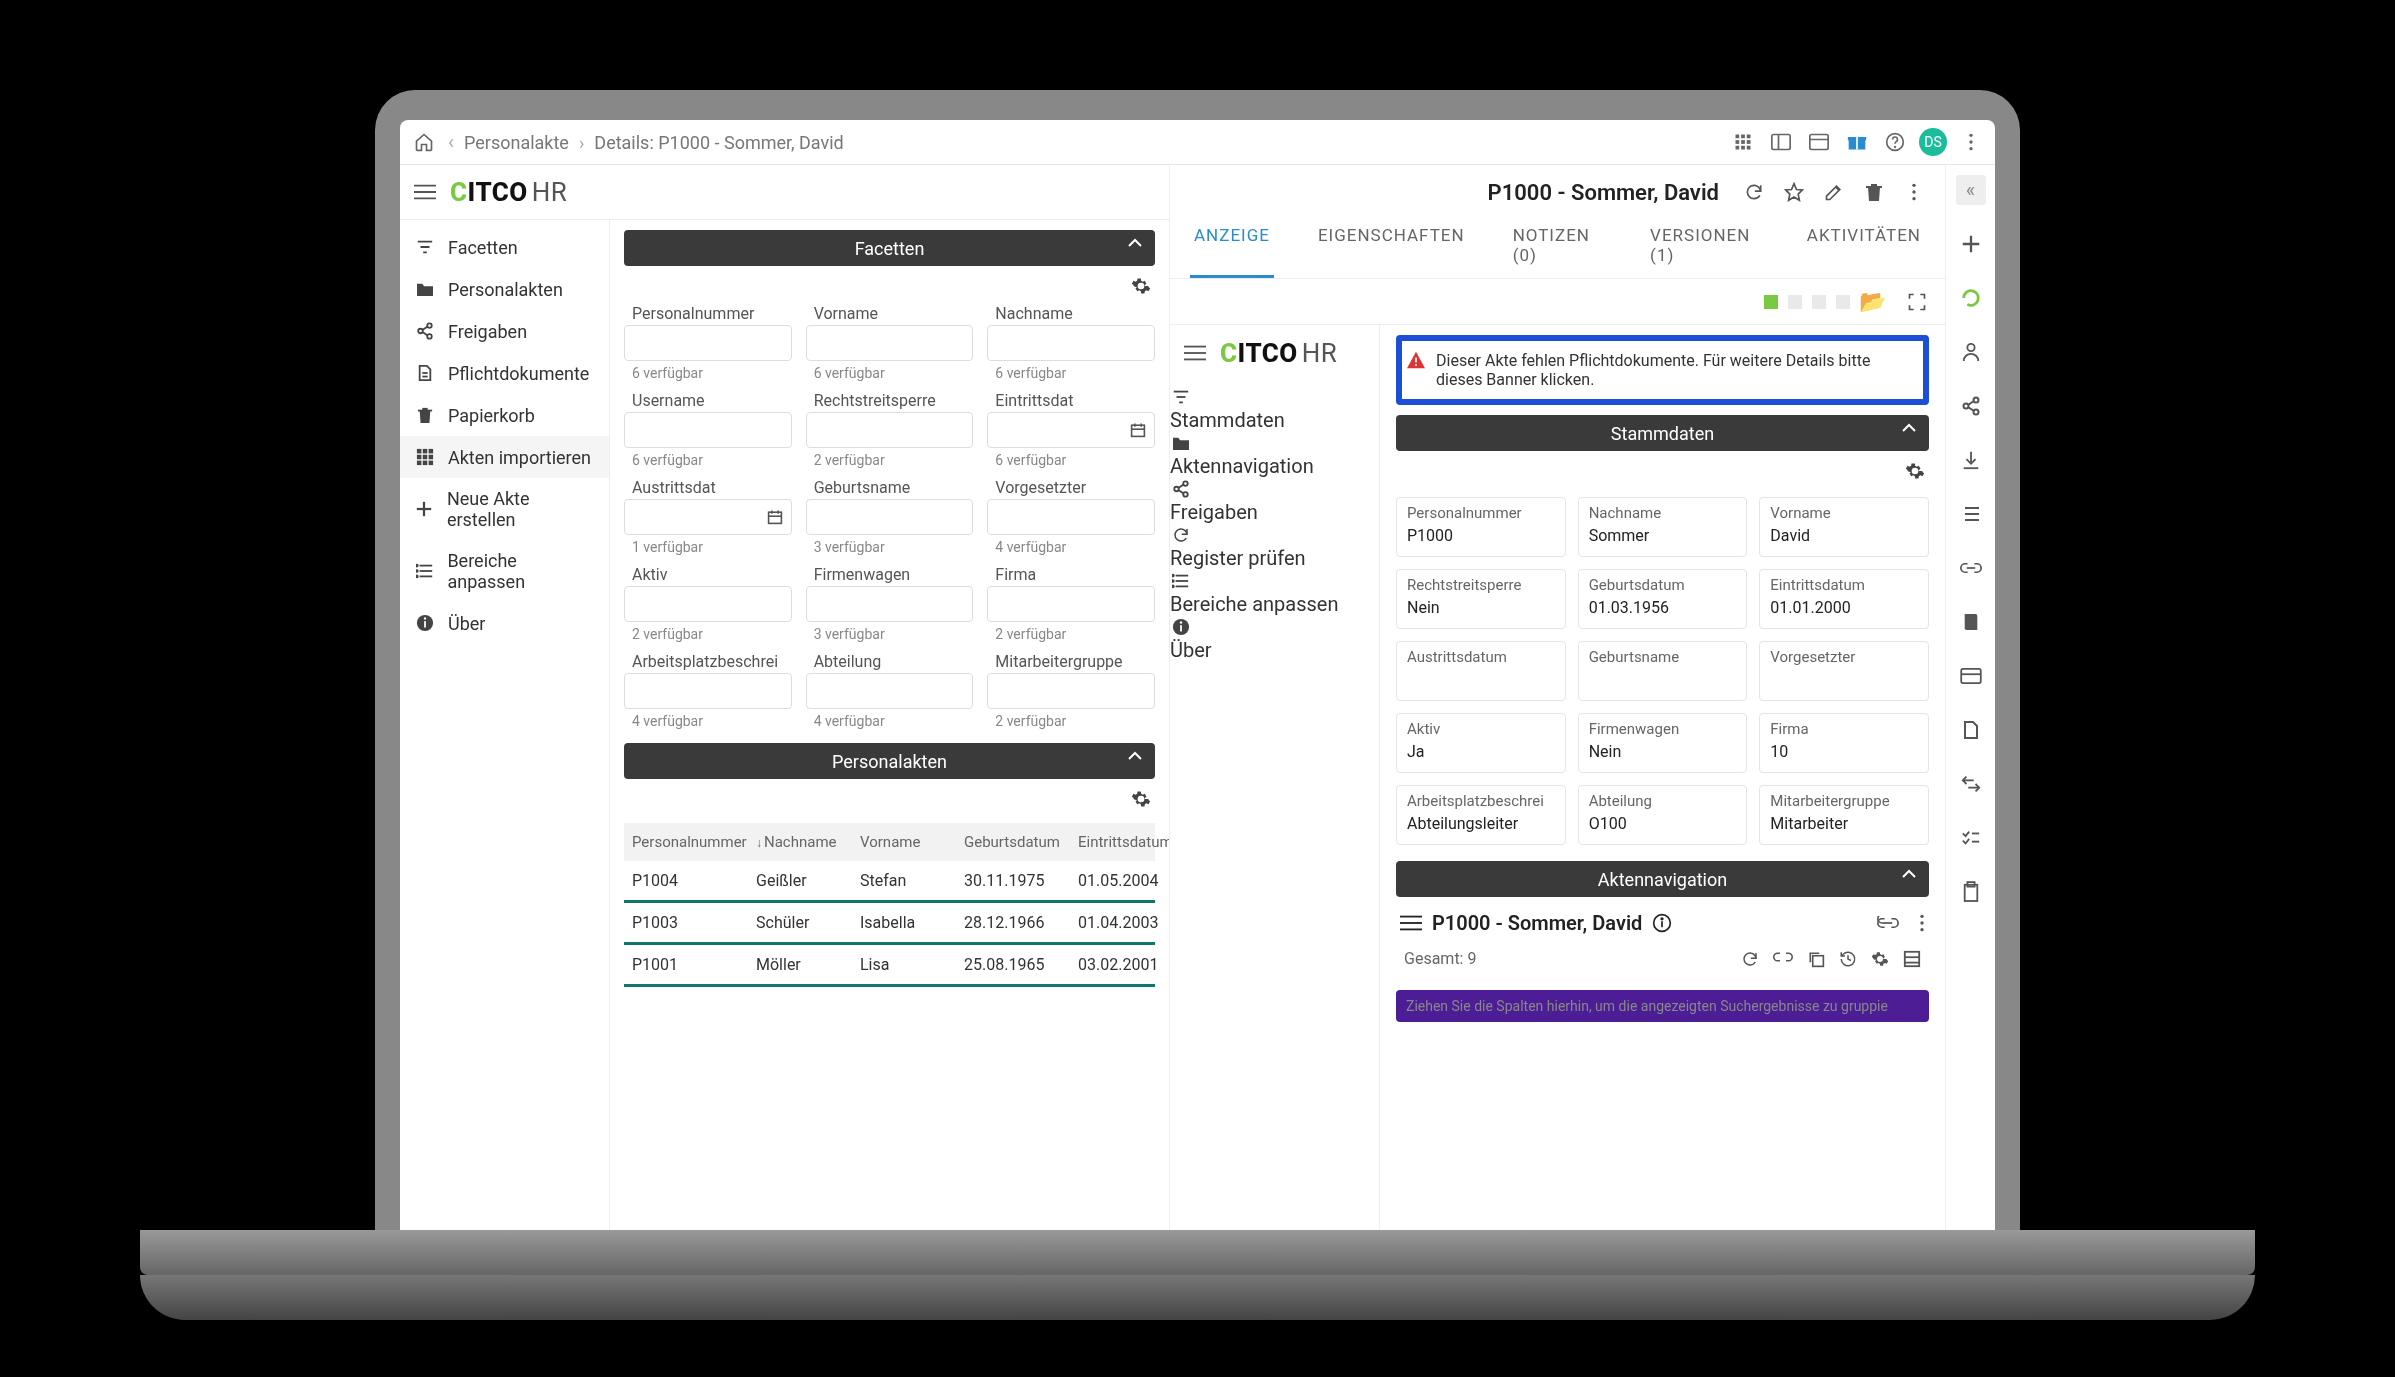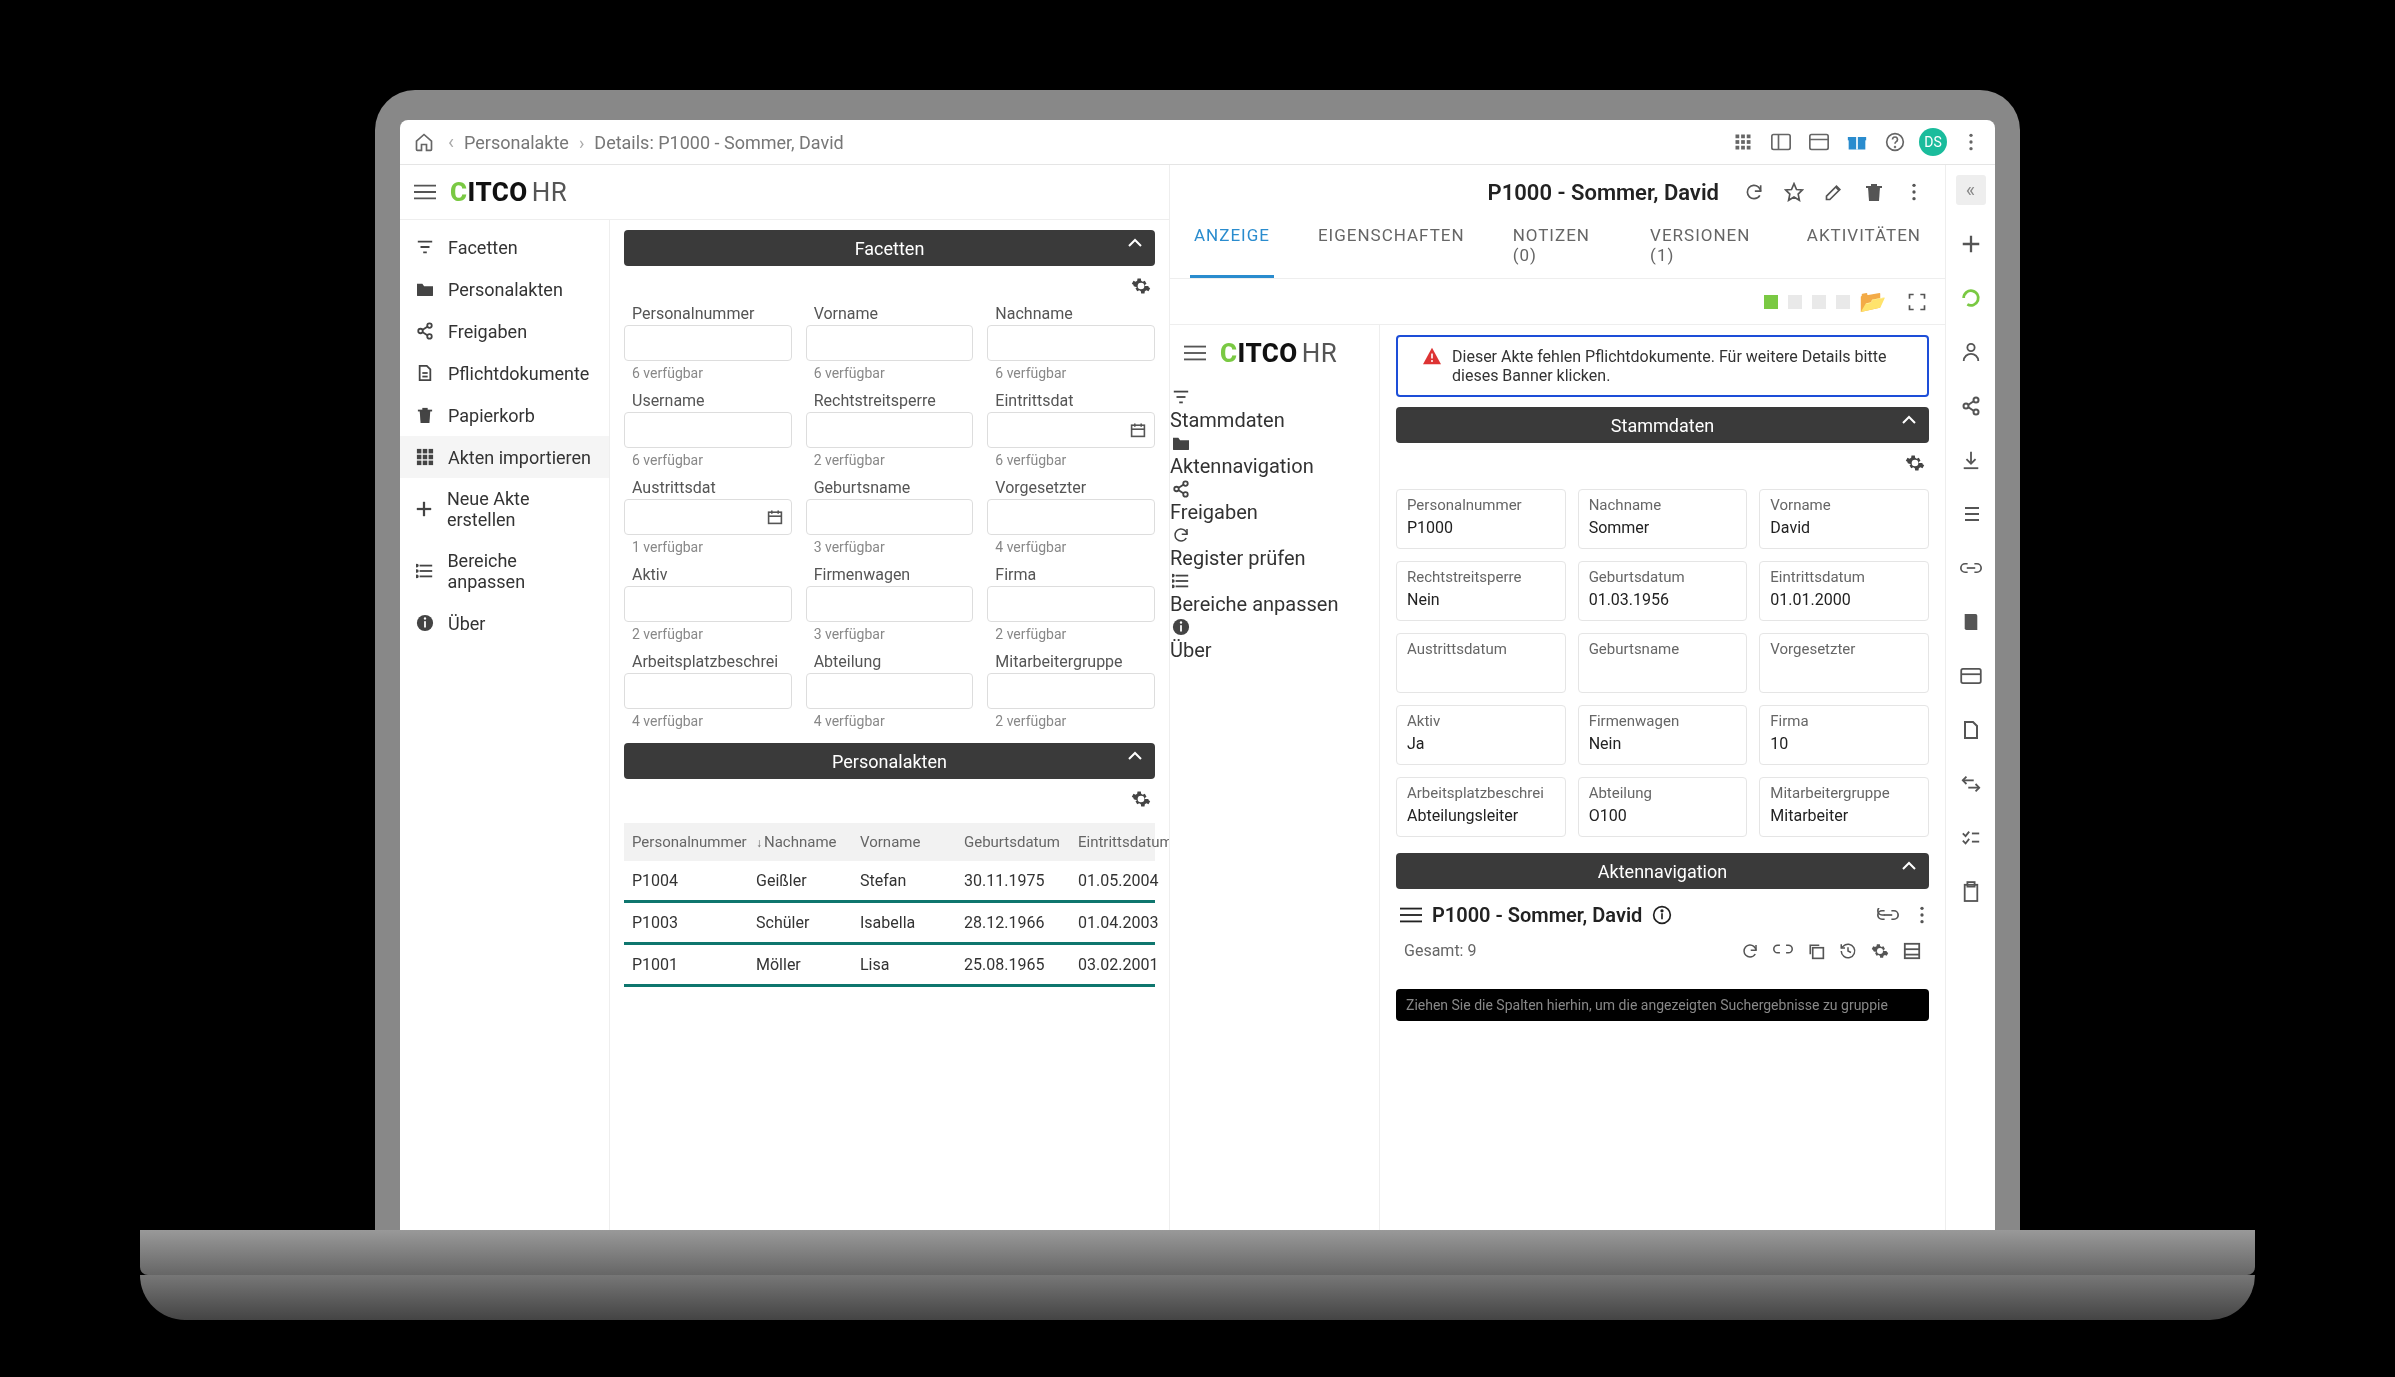--- a/index.html
+++ b/index.html
@@ -68,34 +68,34 @@
 .sq-e { background:#e9e9e9; }
 .status-icon { color:#d9a430; font-size:22px; }
 .status-row .sp { flex:1; }
 .fs-icon { color:#555; cursor:pointer; }
 
 .inner-row { flex:1; display:flex; overflow:hidden; border-top:1px solid #eee; }
 .inner-nav { width:210px; border-right:1px solid #eee; padding-top:6px; }
 .inner-brandbar { height:55px; display:flex; align-items:center; gap:14px; padding:0 14px; }
 .inner-content { flex:1; overflow-y:auto; padding:10px 16px; }
 
-.alert-box { display:flex; align-items:flex-start; gap:10px; padding:10px 24px; background:#fff; border:2px solid #1d4ed8; border-radius:4px; margin-bottom:10px; font-size:16px; color:#333; }
+.alert-box { display:flex; align-items:flex-start; gap:10px; padding:10px 4px; background:#fff; border:6px solid #1d4ed8; border-radius:4px; margin-bottom:10px; font-size:16px; color:#333; }
 .alert-icon { color:#d33; }
 
 .field-grid { display:grid; grid-template-columns:1fr 1fr 1fr; gap:12px; margin-top:8px; }
 .field-box { border:1px solid #e5e5e5; border-radius:4px; padding:6px 10px 10px; background:#fff; }
 .field-box .fl { font-size:15px; color:#666; }
 .field-box .fv { font-size:16px; color:#222; margin-top:4px; min-height:20px; }
 
 .nav2-header { display:flex; align-items:center; gap:10px; padding:8px 4px; font-size:20px; font-weight:600; color:#222; }
 .nav2-header .sp { flex:1; }
 .small-icons { display:flex; gap:14px; color:#555; font-size:18px; }
 .totals-row { display:flex; align-items:center; padding:6px 8px; font-size:16px; color:#666; }
 .totals-row .sp { flex:1; }
-.hint-row { background:#000000; color:#888; font-size:14px; padding:8px 10px; border-radius:4px; margin-top:23px; white-space:nowrap; overflow:hidden; }
+.hint-row { background:#4c1d95; color:#888; font-size:14px; padding:8px 10px; border-radius:4px; margin-top:16px; white-space:nowrap; overflow:hidden; }
 
 svg { display:block; }
 </style>
 </head>
 <body>
 
 <div class="laptop">
   <div class="screen-bezel">
     <div class="screen">
 

